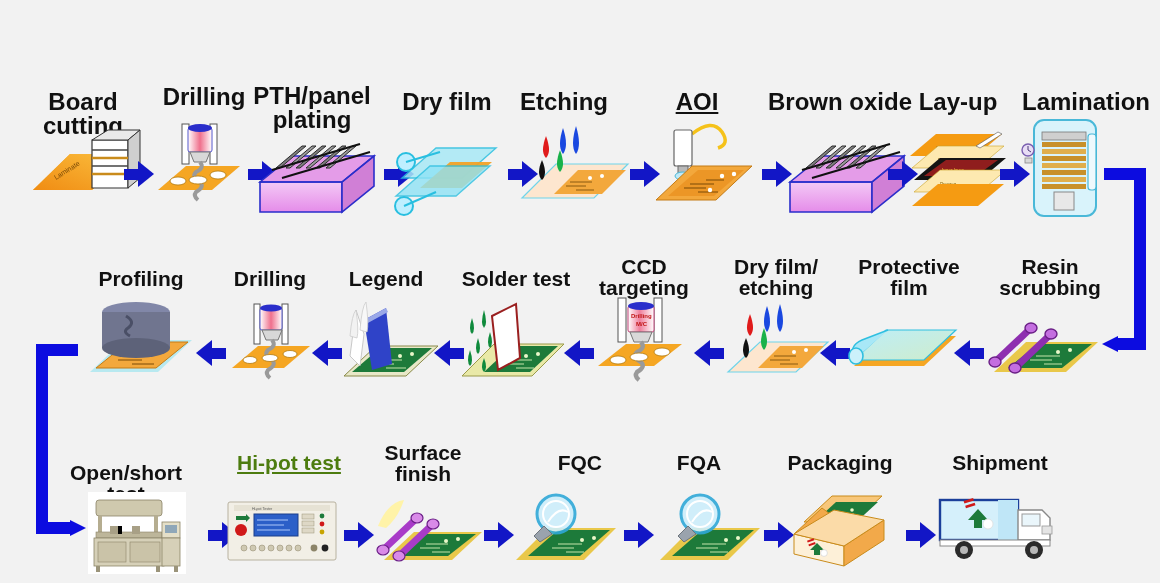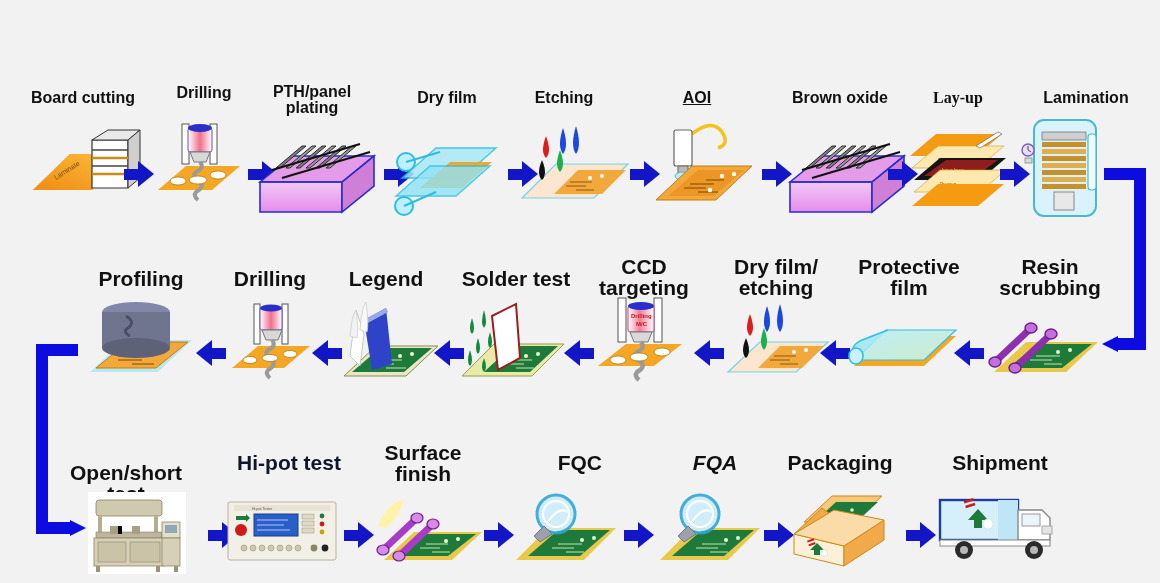--- a/index.html
+++ b/index.html
@@ -30,24 +30,24 @@
 
   
   .lbl{
     position:absolute;
     text-align:center;
     font-weight:bold;
     color:#111111;
     line-height:1.02;
     white-space:pre-line;
   }
-  .r1 .lbl{font-size:16px;}
+  .r1 .lbl{font-size:24px;}
   .r2 .lbl{font-size:21px;}
   .r3 .lbl{font-size:21px;}
-  .lbl.accent{color:#0f172a;}
+  .lbl.accent{color:#4d7c0f;text-decoration:underline;}
 
   
   .arrow{position:absolute;width:30px;height:26px;}
   .arrow .shaft{
     position:absolute;left:0;top:8px;width:17px;height:11px;background:#1216c6;
   }
   .arrow .head{
     position:absolute;left:14px;top:0;width:0;height:0;
     border-top:13px solid transparent;border-bottom:13px solid transparent;
     border-left:16px solid #1216c6;
@@ -75,21 +75,21 @@
   <div class="r1">
 
     <div class="lbl" style="left:8px;top:90px;width:150px;">Board cutting</div>
     <div class="lbl" style="left:152px;top:85px;width:104px;">Drilling</div>
     <div class="lbl" style="left:248px;top:84px;width:128px;">PTH/panel
 plating</div>
     <div class="lbl" style="left:388px;top:90px;width:118px;">Dry film</div>
     <div class="lbl" style="left:508px;top:90px;width:112px;">Etching</div>
     <div class="lbl" style="left:648px;top:90px;width:98px;text-decoration:underline;">AOI</div>
     <div class="lbl" style="left:762px;top:90px;width:156px;">Brown oxide</div>
-    <div class="lbl" style="left:912px;top:90px;width:92px;font-family:Liberation Serif, serif;">Lay-up</div>
+    <div class="lbl" style="left:912px;top:90px;width:92px;">Lay-up</div>
     <div class="lbl" style="left:1016px;top:90px;width:140px;">Lamination</div>
 
     <div class="icon" style="left:30px;top:128px;">
       <svg width="110" height="82" viewBox="0 0 110 82">
         <polygon points="3,62 40,26 98,26 62,62" fill="#f4a81e"></polygon>
         <polygon points="3,62 40,26 98,26 62,62" fill="url(#bcg)"></polygon>
         <defs>
           <linearGradient id="bcg" x1="0" y1="1" x2="1" y2="0">
             <stop offset="0" stop-color="#f08c13"></stop>
               <stop offset="1" stop-color="#fbbf3e"></stop>
@@ -512,21 +512,21 @@
   </div>
 
   <div class="r3">
 
     <div class="lbl" style="left:58px;top:462px;width:136px;">Open/short
 test</div>
     <div class="lbl accent" style="left:216px;top:452px;width:146px;">Hi-pot test</div>
     <div class="lbl" style="left:368px;top:442px;width:110px;">Surface
 finish</div>
     <div class="lbl" style="left:508px;top:452px;width:94px;text-align:right;">FQC</div>
-    <div class="lbl" style="left:668px;top:452px;width:94px;font-style:italic;">FQA</div>
+    <div class="lbl" style="left:652px;top:452px;width:94px;">FQA</div>
     <div class="lbl" style="left:772px;top:452px;width:136px;">Packaging</div>
     <div class="lbl" style="left:932px;top:452px;width:136px;">Shipment</div>
 
     <div class="icon" style="left:88px;top:492px;">
       <svg width="98" height="82" viewBox="0 0 98 82">
         <rect x="0" y="0" width="98" height="82" fill="#ffffff"></rect>
         <rect x="8" y="8" width="66" height="16" rx="3" fill="#cfc9ae" stroke="#8c8468" stroke-width="0.8"></rect>
         <rect x="10" y="24" width="4" height="16" fill="#b5ad90"></rect>
         <rect x="66" y="24" width="4" height="16" fill="#b5ad90"></rect>
         <rect x="8" y="40" width="66" height="6" fill="#bdb69a" stroke="#8c8468" stroke-width="0.6"></rect>

